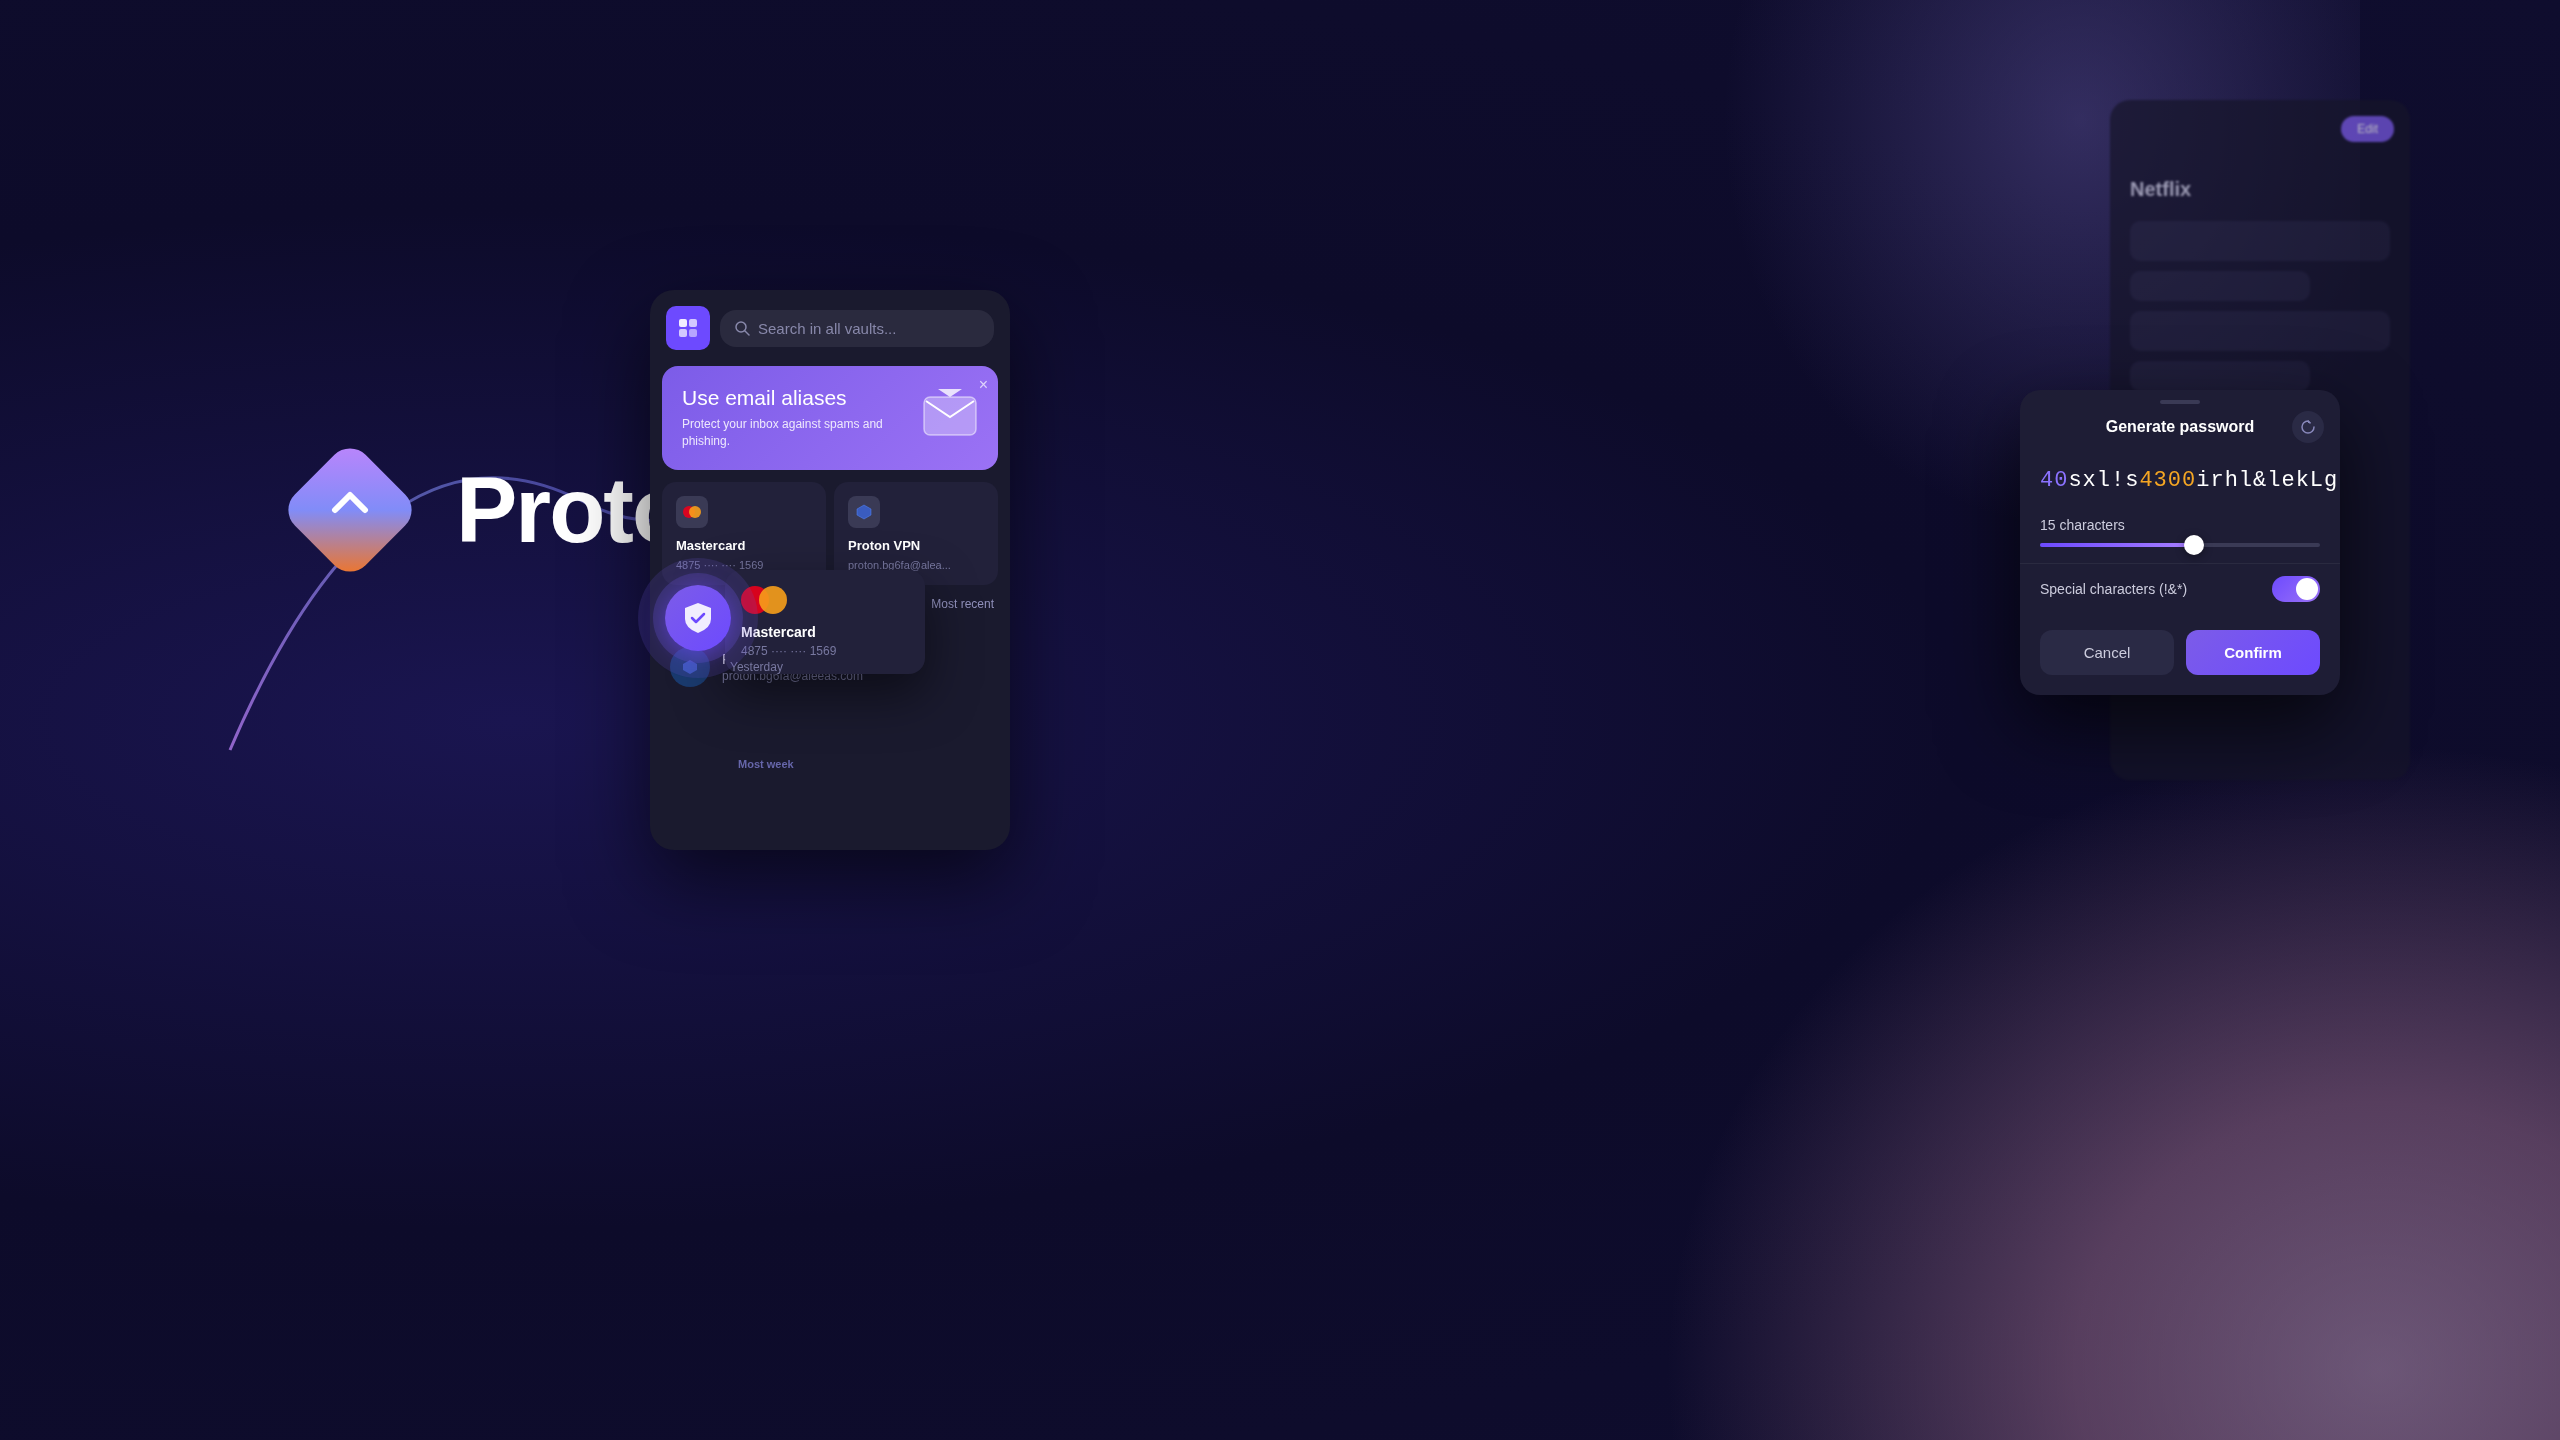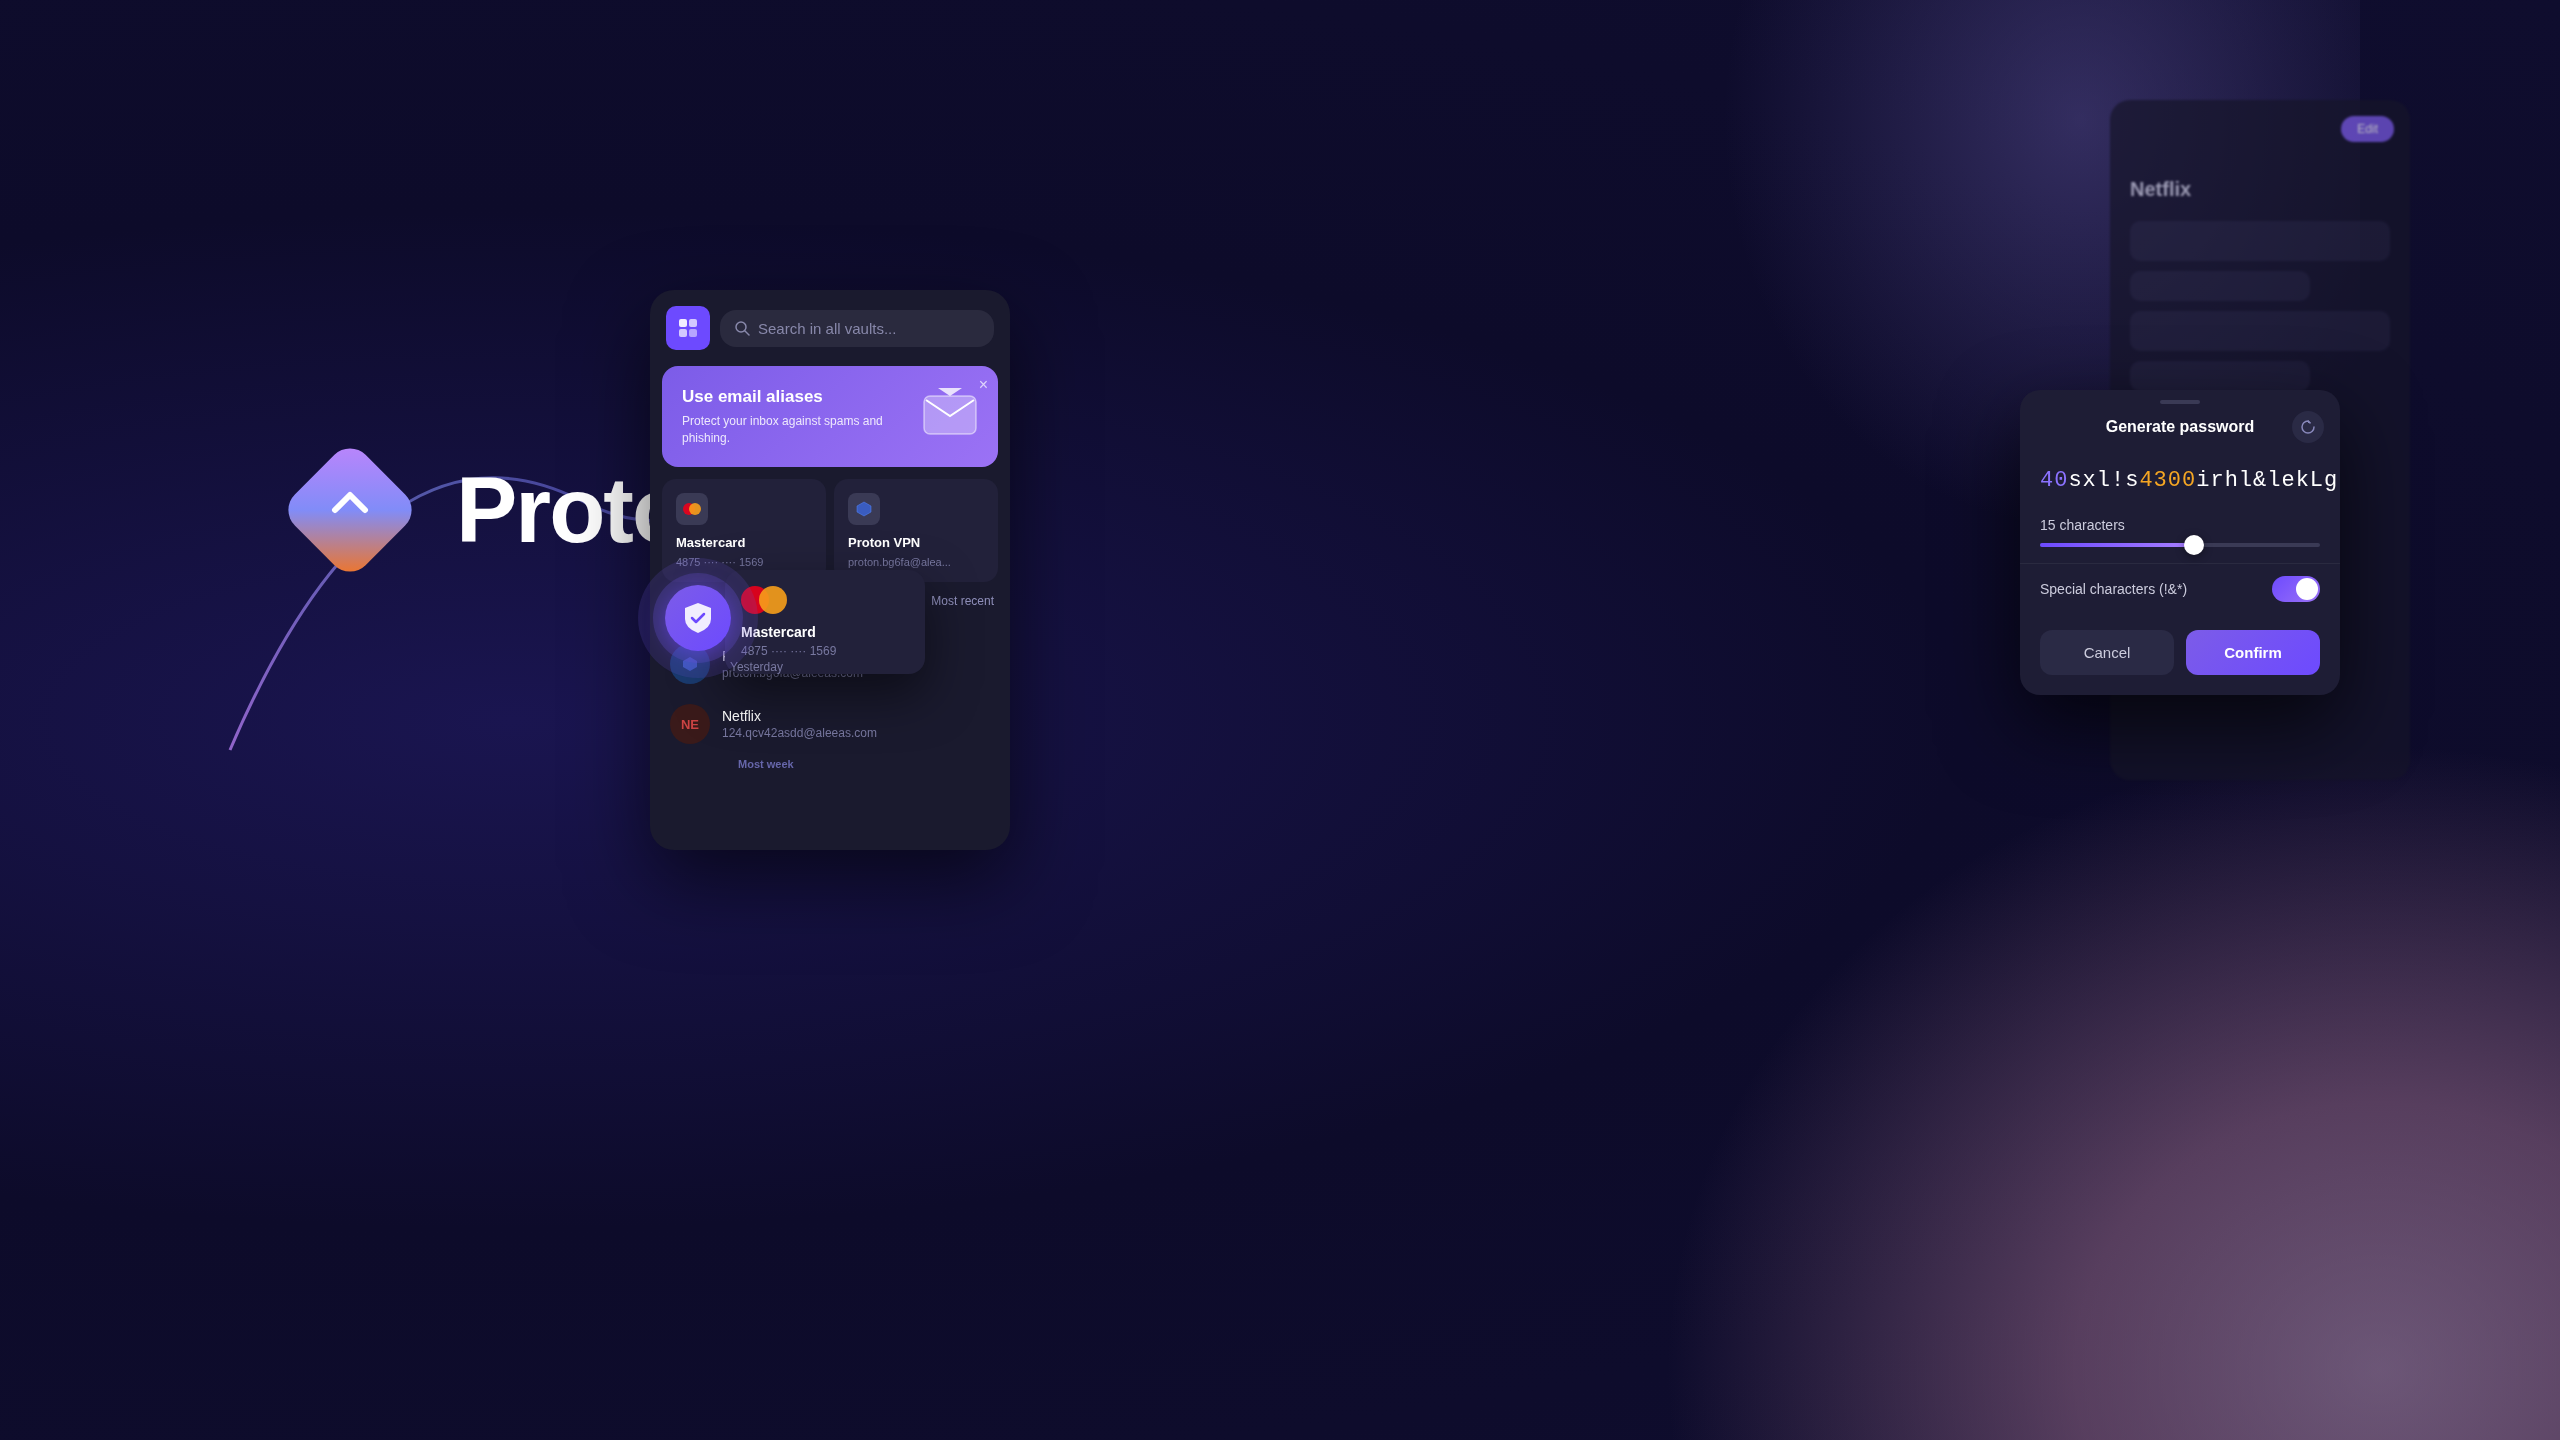--- a/index.html
+++ b/index.html
@@ -130,22 +130,22 @@
     .banner-close {
       position: absolute;
       top: 10px;
       right: 10px;
       color: rgba(255,255,255,0.7);
       font-size: 16px;
       cursor: pointer;
     }
     .banner-text h3 {
       color: white;
-      font-size: 17px;
-      font-weight: 700;
+      font-size: 21px;
+      font-weight: 400;
       margin-bottom: 6px;
     }
     .banner-text p {
       color: rgba(255,255,255,0.85);
       font-size: 12px;
       line-height: 1.4;
     }
     .banner-icon {
       font-size: 48px;
       margin-left: 10px;
@@ -636,29 +636,20 @@
         <svg width="20" height="20" viewBox="0 0 20 20" fill="none">
           <path d="M 10 3 L 17 7 L 17 13 L 10 17 L 3 13 L 3 7 Z" fill="#3a5cbf"></path>
         </svg>
       </div>
       <div class="item-info">
         <div class="item-name">Proton VPN</div>
         <div class="item-sub">proton.bg6fa@aleeas.com</div>
       </div>
     </div>
 
-    <div class="list-item">
-      <div class="item-avatar avatar-netflix">
-        <span style="color:#cc4444;font-size:13px;font-weight:700;">NE</span>
-      </div>
-      <div class="item-info">
-        <div class="item-name">Netflix</div>
-        <div class="item-sub">124.qcv42asdd@aleeas.com</div>
-      </div>
-    </div>
 
   </div>
 </div>
 
 <div class="mastercard-float" style="left:725px;top:570px;position:absolute;z-index:8;">
   <div class="mc-icon" style="display:flex;margin-bottom:10px;">
     <div class="mc-circle mc-red"></div>
     <div class="mc-circle mc-orange"></div>
   </div>
   <div class="mc-name">Mastercard</div>

